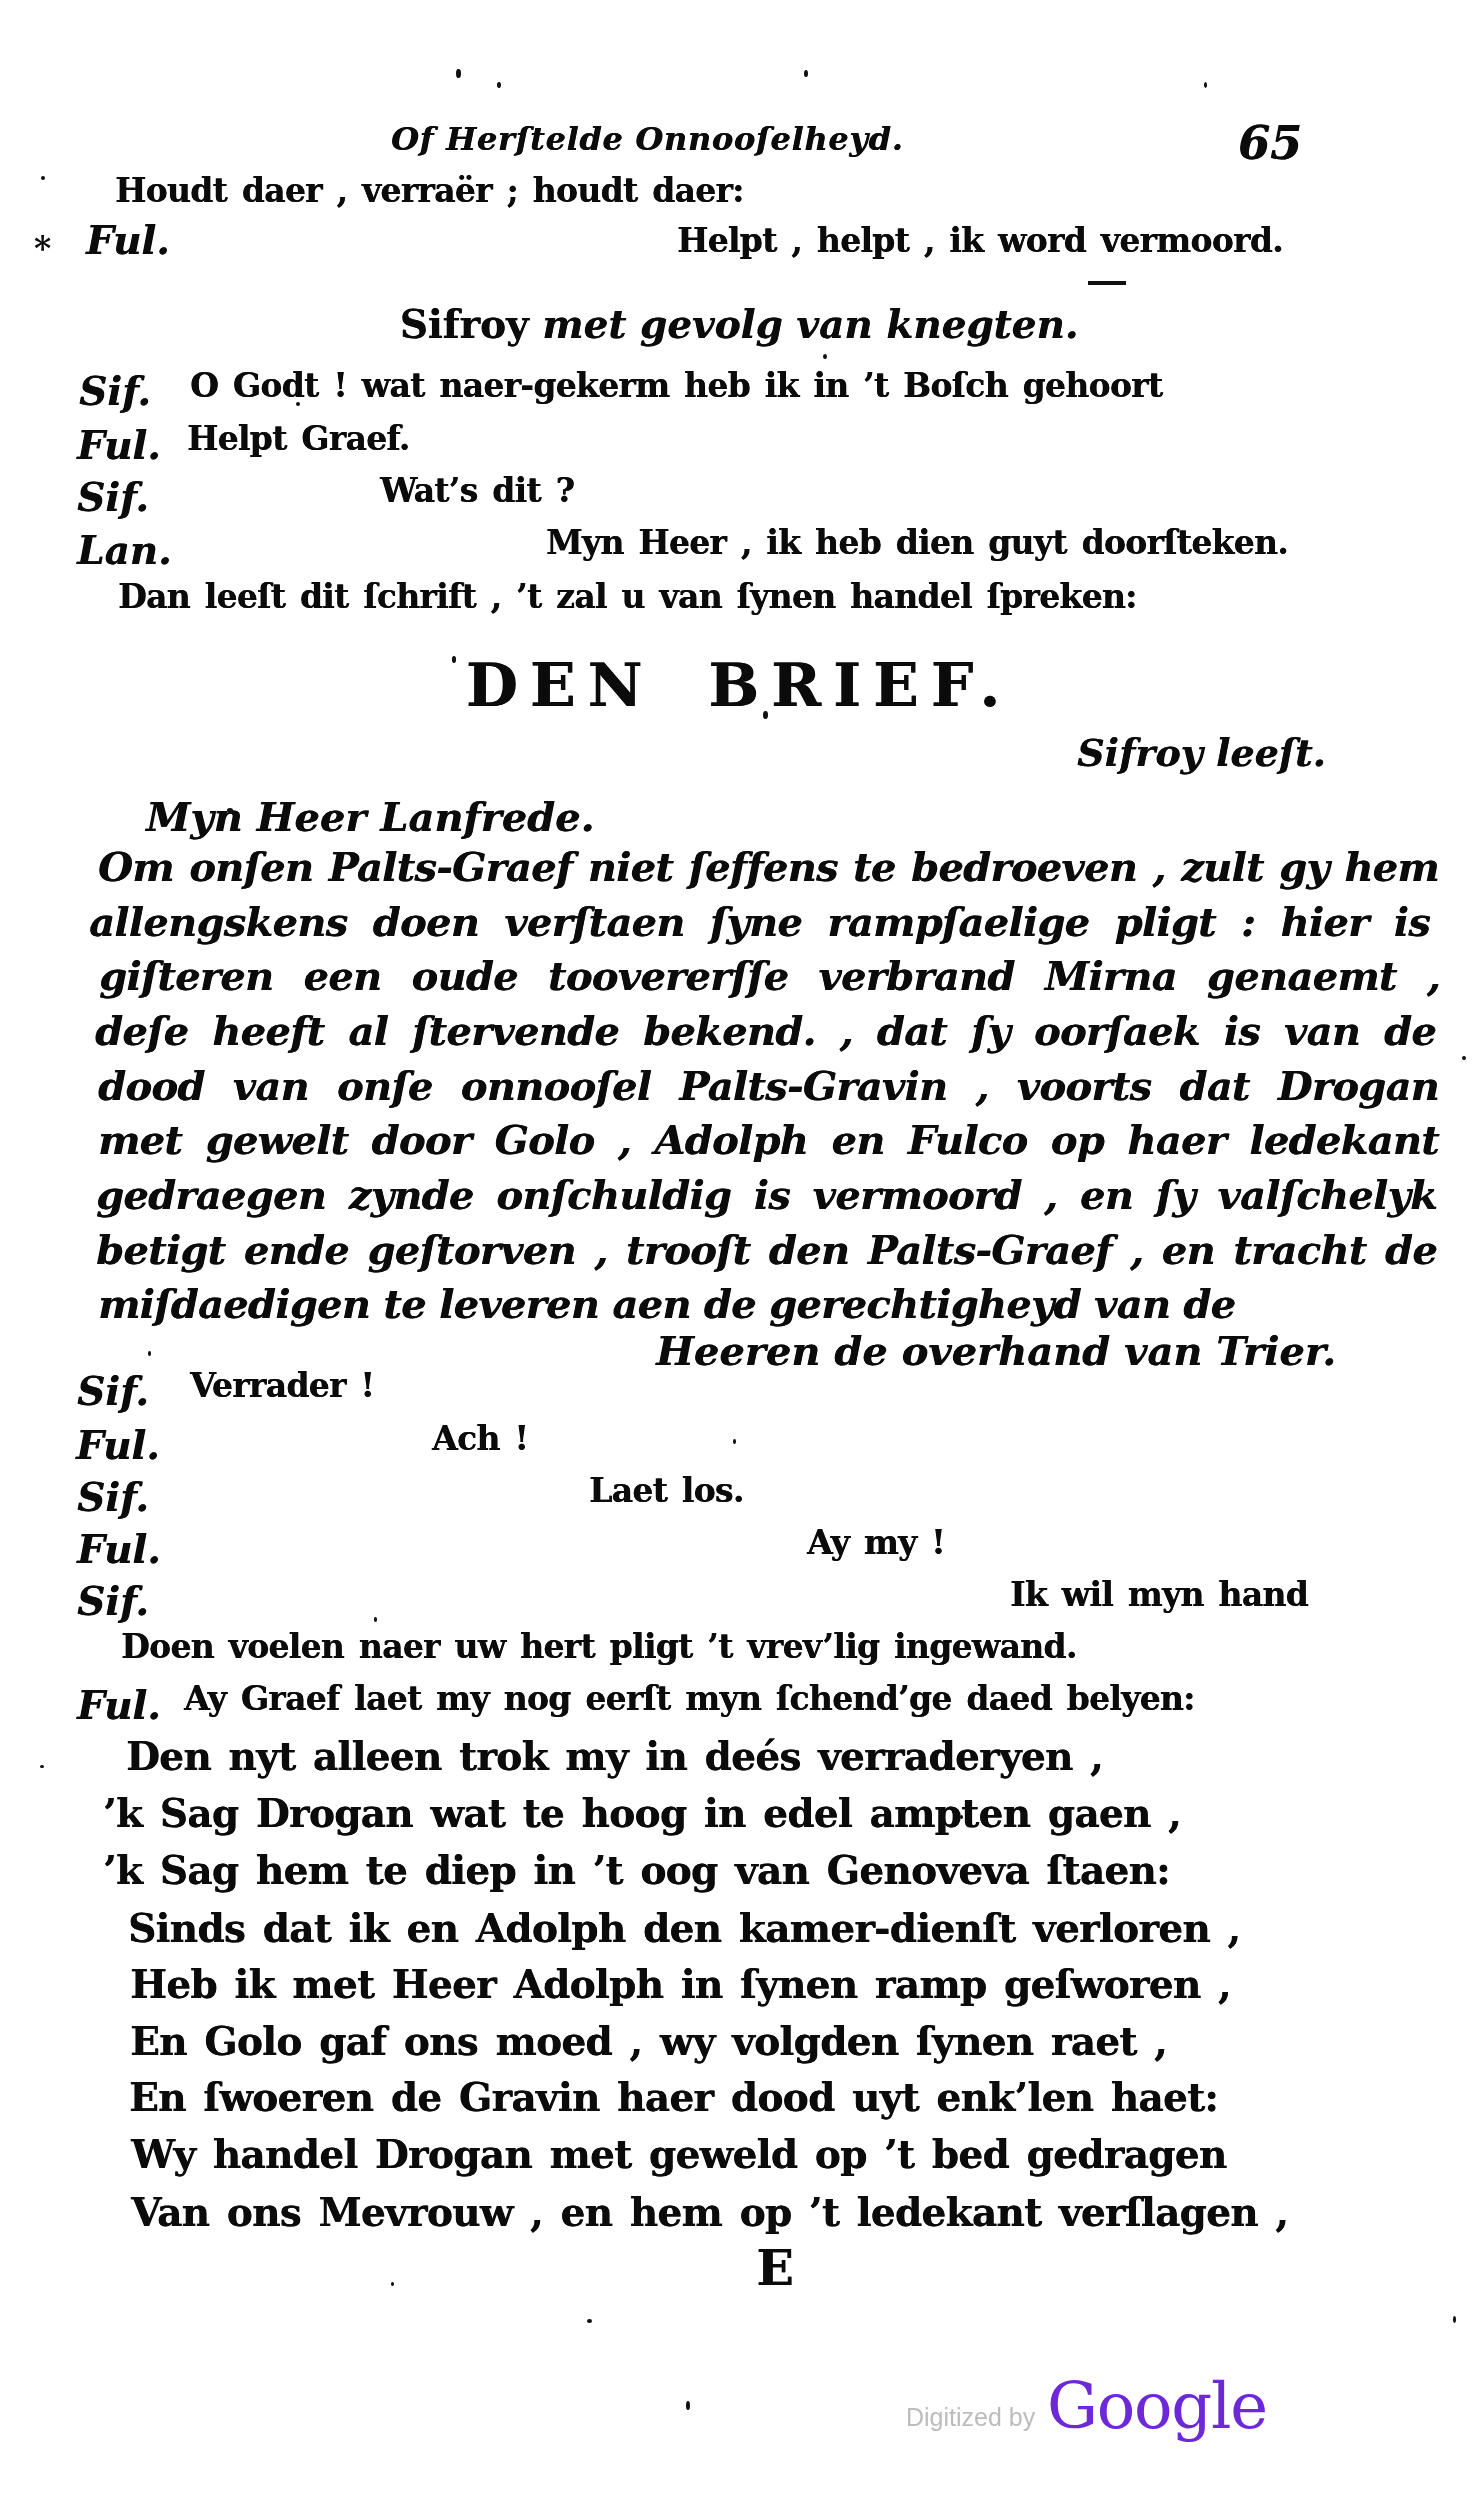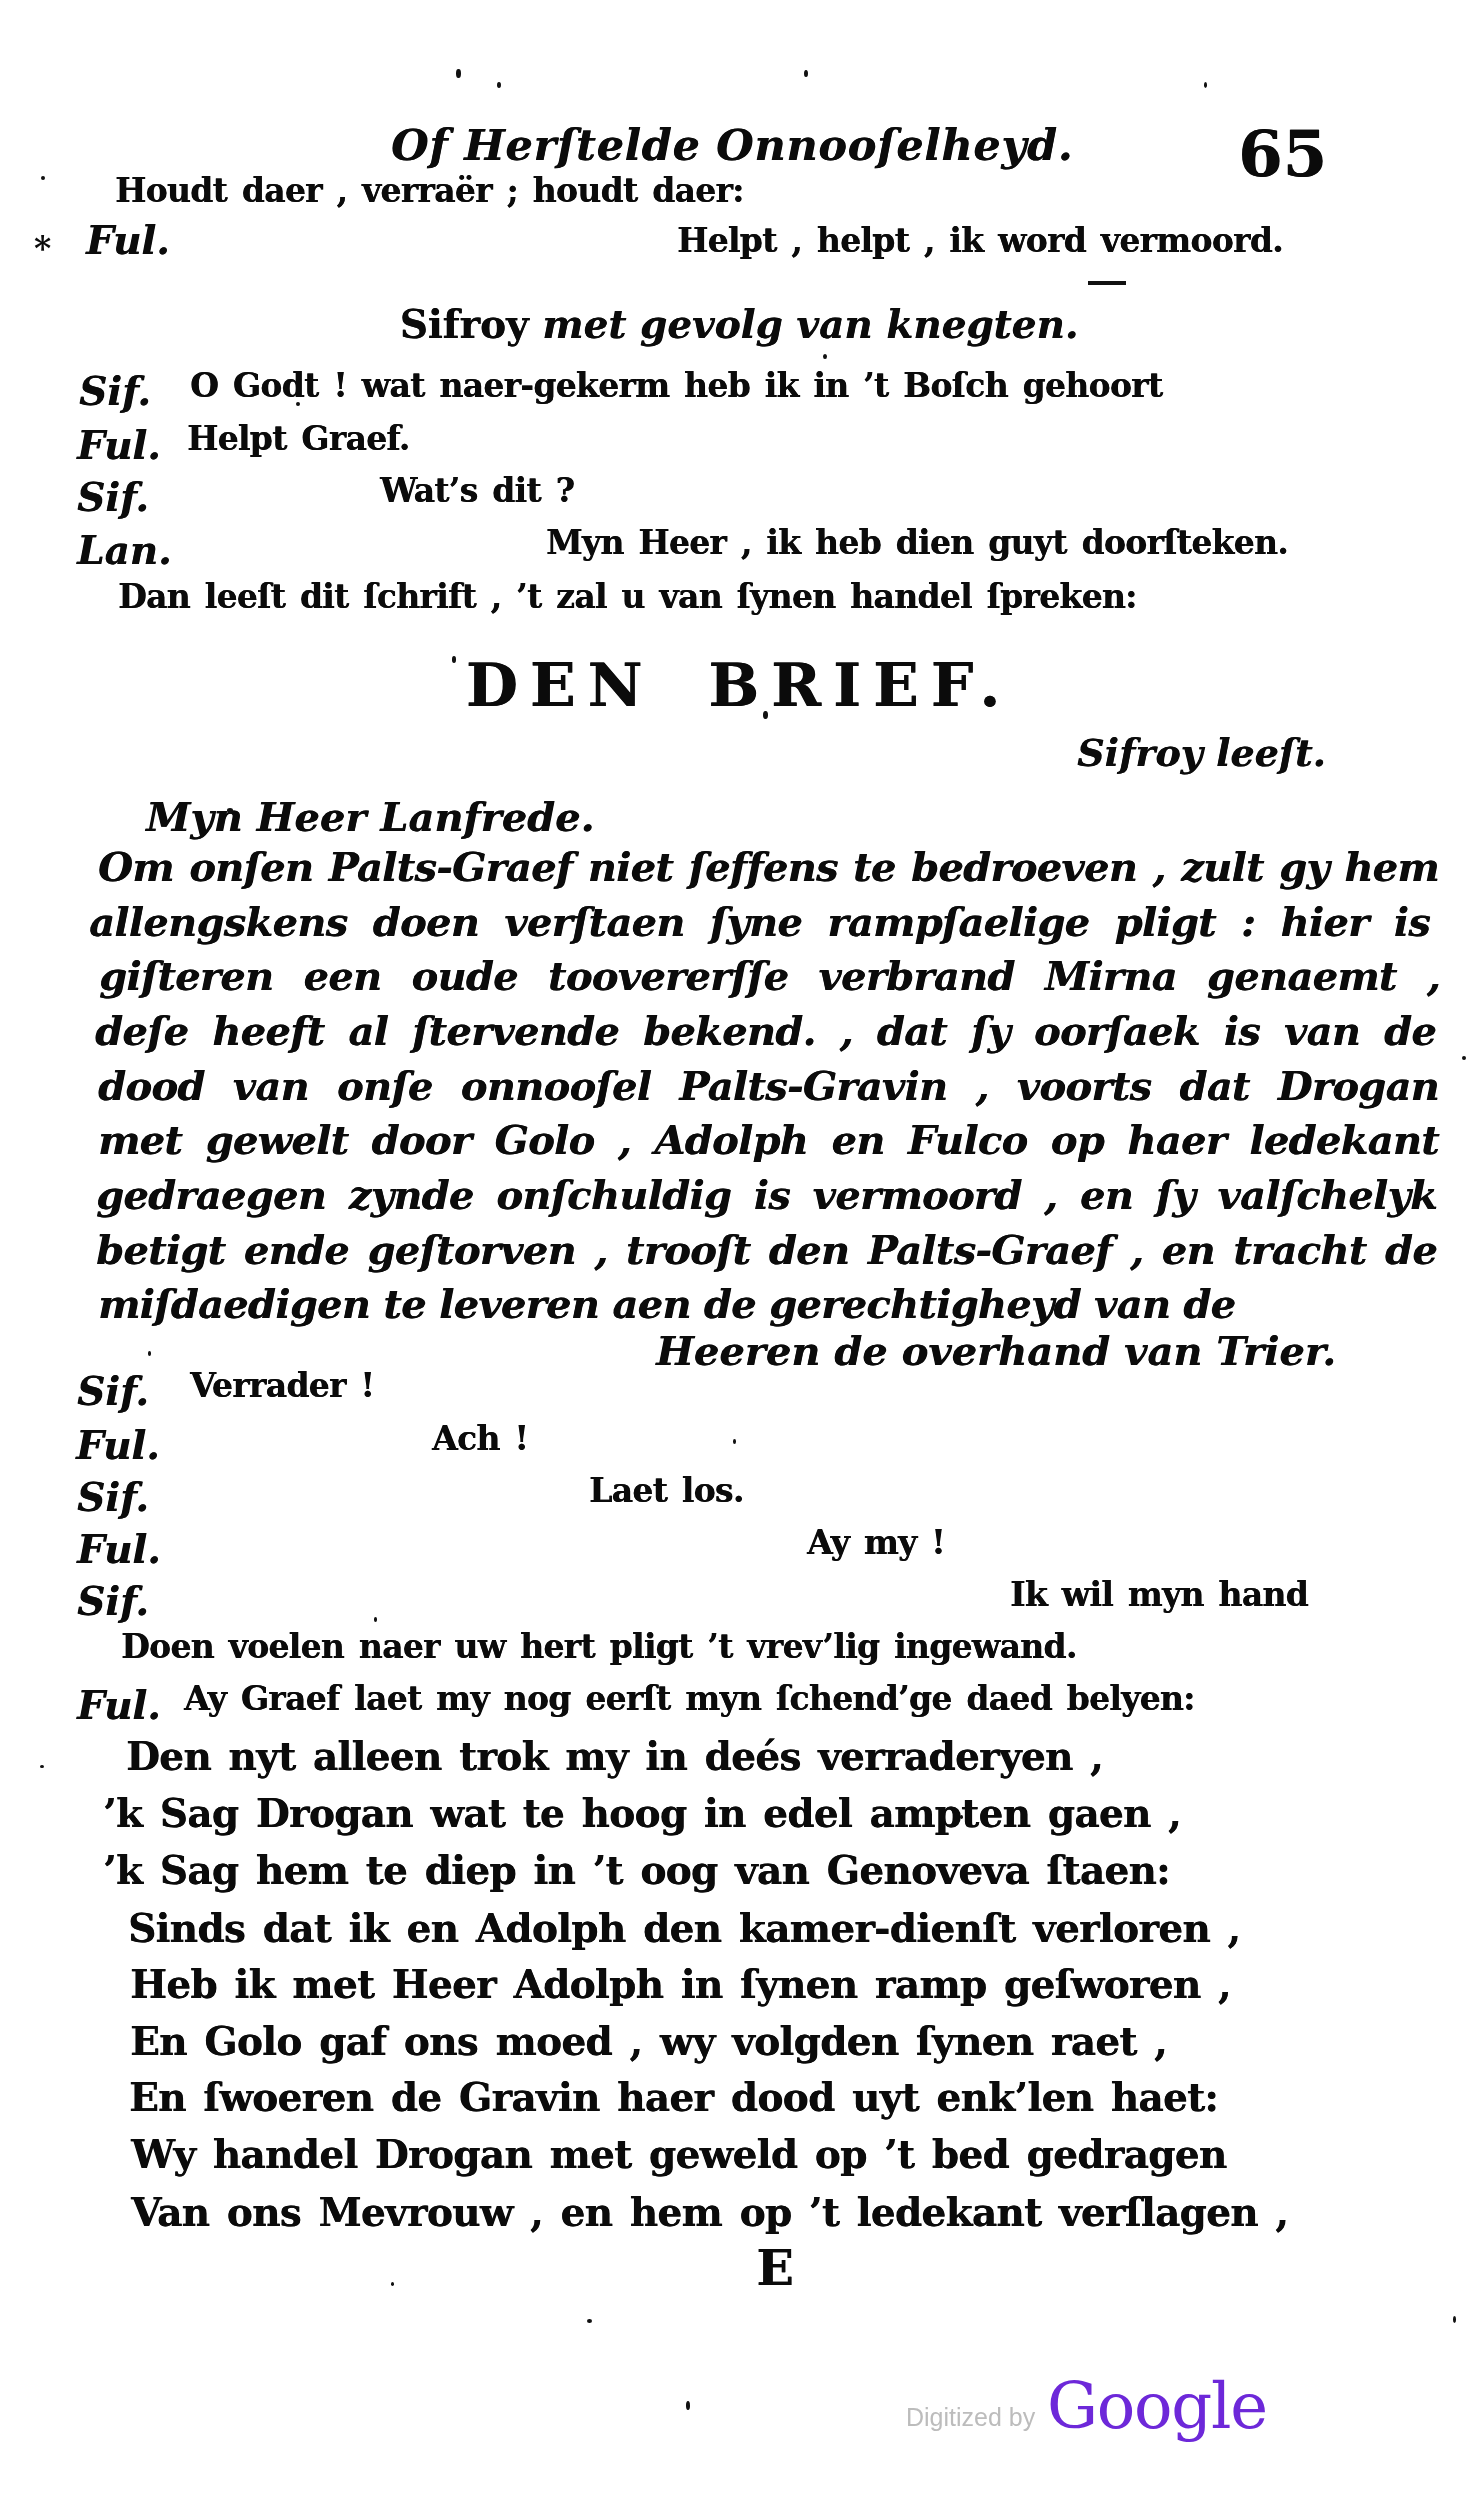--- a/index.html
+++ b/index.html
@@ -8,22 +8,22 @@
     width:1478px;height:2500px;
     background:#ffffff;
     overflow:hidden;
     font-family:"DejaVu Serif",serif;
     color:#0b0b0b;
   }
   .t{position:absolute;white-space:nowrap;}
   .roman{font-weight:700;font-size:33px;letter-spacing:-0.7px;word-spacing:3.9px;}
   .ital{font-style:italic;font-weight:700;}
   .speaker{font-style:italic;font-weight:700;font-size:39px;}
-  .header-title{font-style:italic;font-weight:700;font-size:43px;letter-spacing:0.7px;}
-  .pagenum{font-weight:700;font-size:64px;}
+  .header-title{font-style:italic;font-weight:700;font-size:32px;letter-spacing:0.7px;}
+  .pagenum{font-weight:700;font-size:46px;font-style:italic;}
   .stage{font-size:39px;font-weight:700;left:0;right:0;text-align:center;}
   .stage .dir-ital{font-style:italic;}
   .brief-head{left:0;right:0;text-align:center;font-weight:700;font-size:60px;letter-spacing:0.20em;word-spacing:0.35em;}
   .letterline{
     font-style:italic;font-weight:700;font-size:40px;letter-spacing:-0.7px;
     width:1341px;text-align:justify;text-align-last:justify;white-space:normal;
   }
   .letterline.last{text-align:left;text-align-last:left;width:auto;white-space:nowrap;}
   .versel{font-weight:700;font-size:39px;letter-spacing:-0.7px;word-spacing:4.6px;}
   .sig{font-weight:700;font-size:49px;left:0;right:0;text-align:center;}

